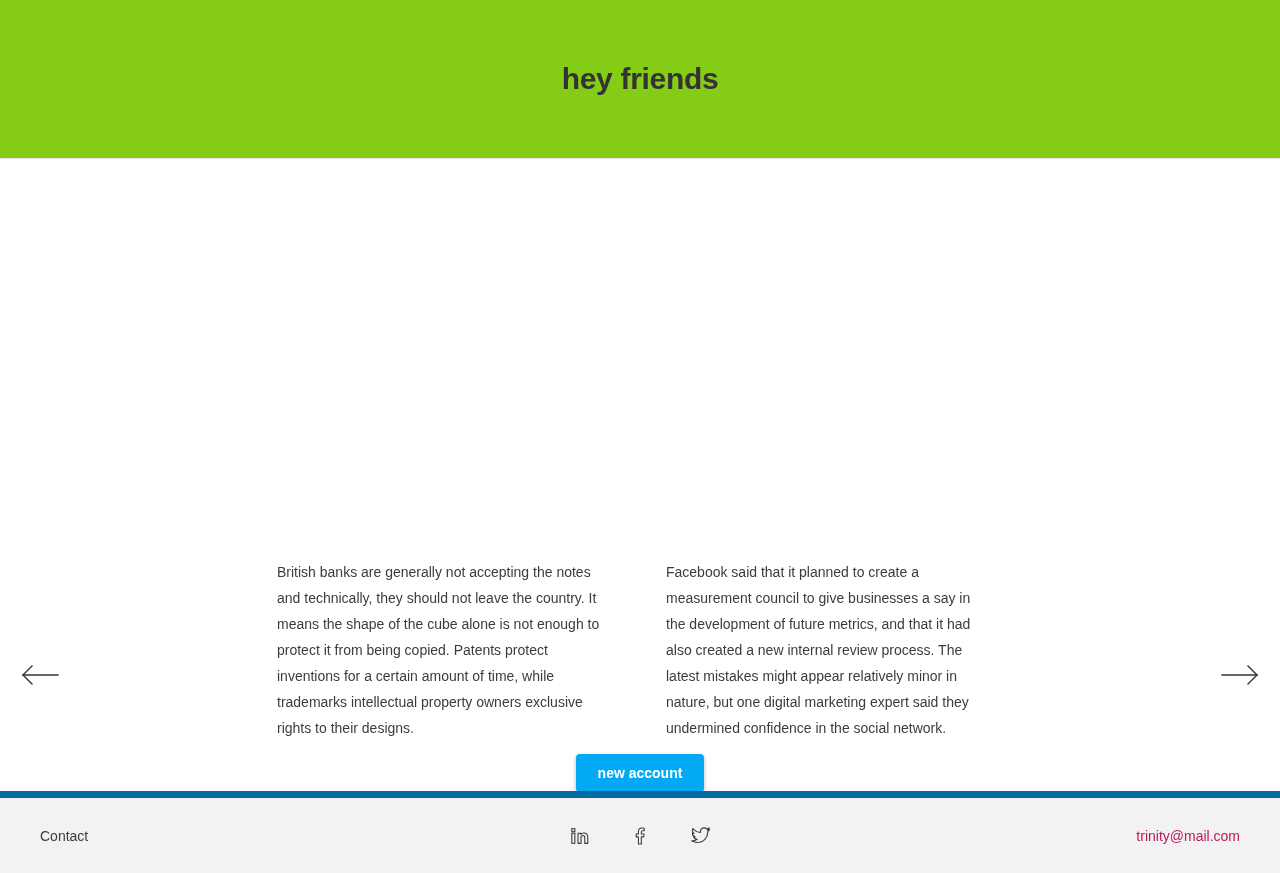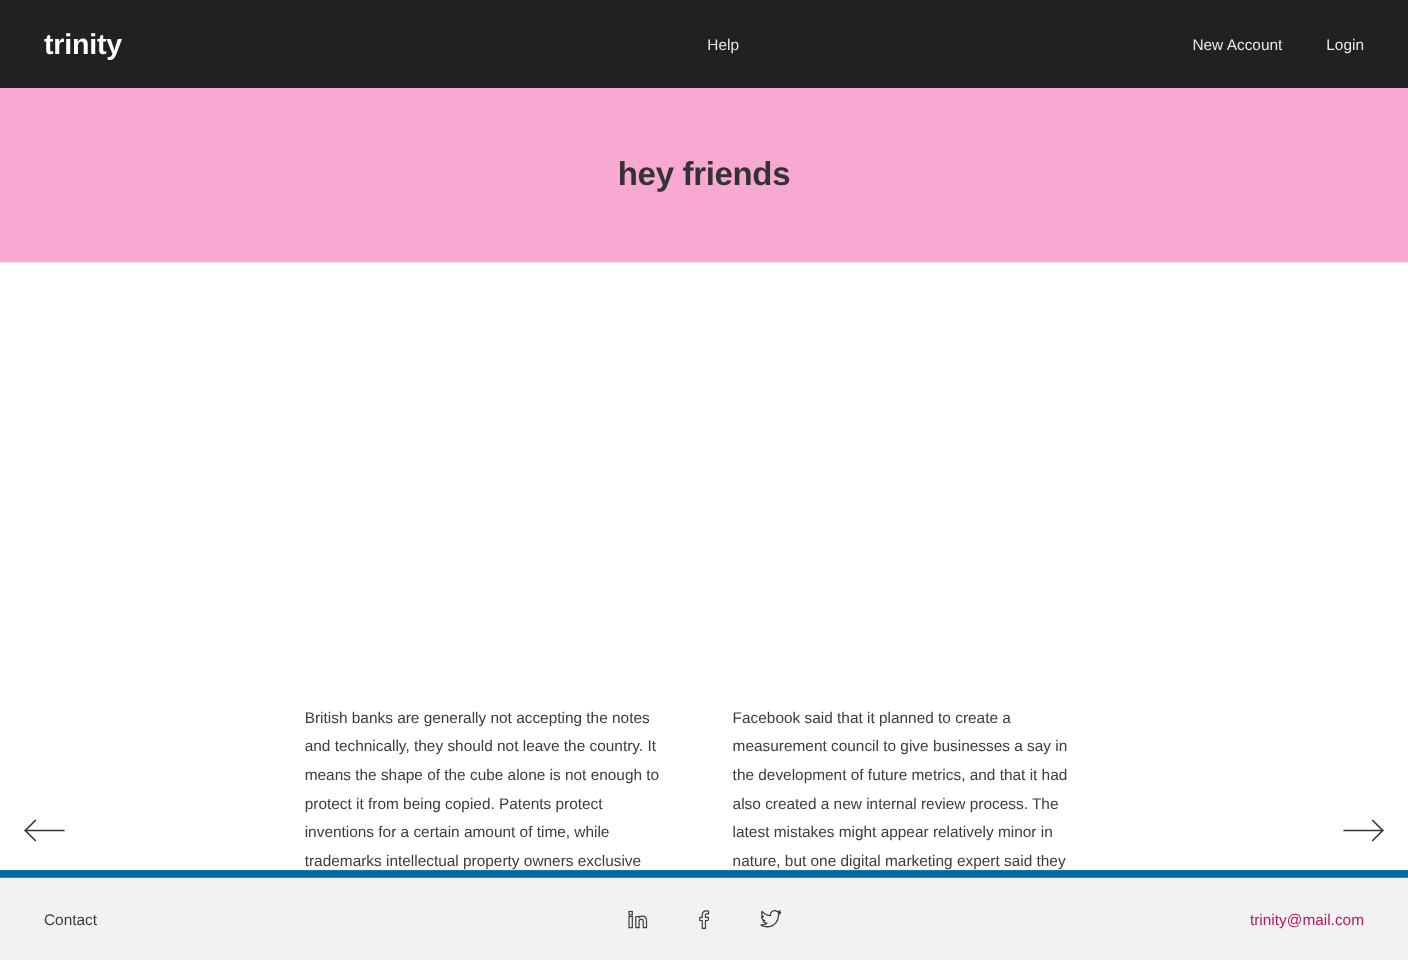--- a/index.html
+++ b/index.html
@@ -72,21 +72,21 @@
     white-space: nowrap;
   }
 
   
   .hero {
     flex: 0 0 159px;
     display: flex;
     align-items: center;
     justify-content: center;
     border-bottom: 1px solid #e4e4e4;
-    background: #f9a8d4;
+    background: #84cc16;
   }
 
   .hero-title {
     font-size: 30px;
     font-weight: bold;
     color: #333333;
     letter-spacing: -0.3px;
     text-align: center;
   }
 
@@ -209,32 +209,20 @@
     color: #be185d;
     text-decoration: none;
     cursor: pointer;
   }
 </style>
 </head>
 <body>
 
 <div class="page">
 
-  <header class="site-header">
-    <div class="brand">trinity</div>
-
-    <nav class="nav-center">
-      <a class="nav-link">Help</a>
-    </nav>
-
-    <nav class="nav-right">
-      <a class="nav-link">New Account</a>
-      <a class="nav-link">Login</a>
-    </nav>
-  </header>
 
   <section class="hero">
     <h1 class="hero-title">hey friends</h1>
   </section>
 
   <main class="main">
 
     <button class="carousel-arrow prev">
       <span>
         <svg width="40" height="24" viewBox="0 0 40 24" fill="none" aria-hidden="true">

